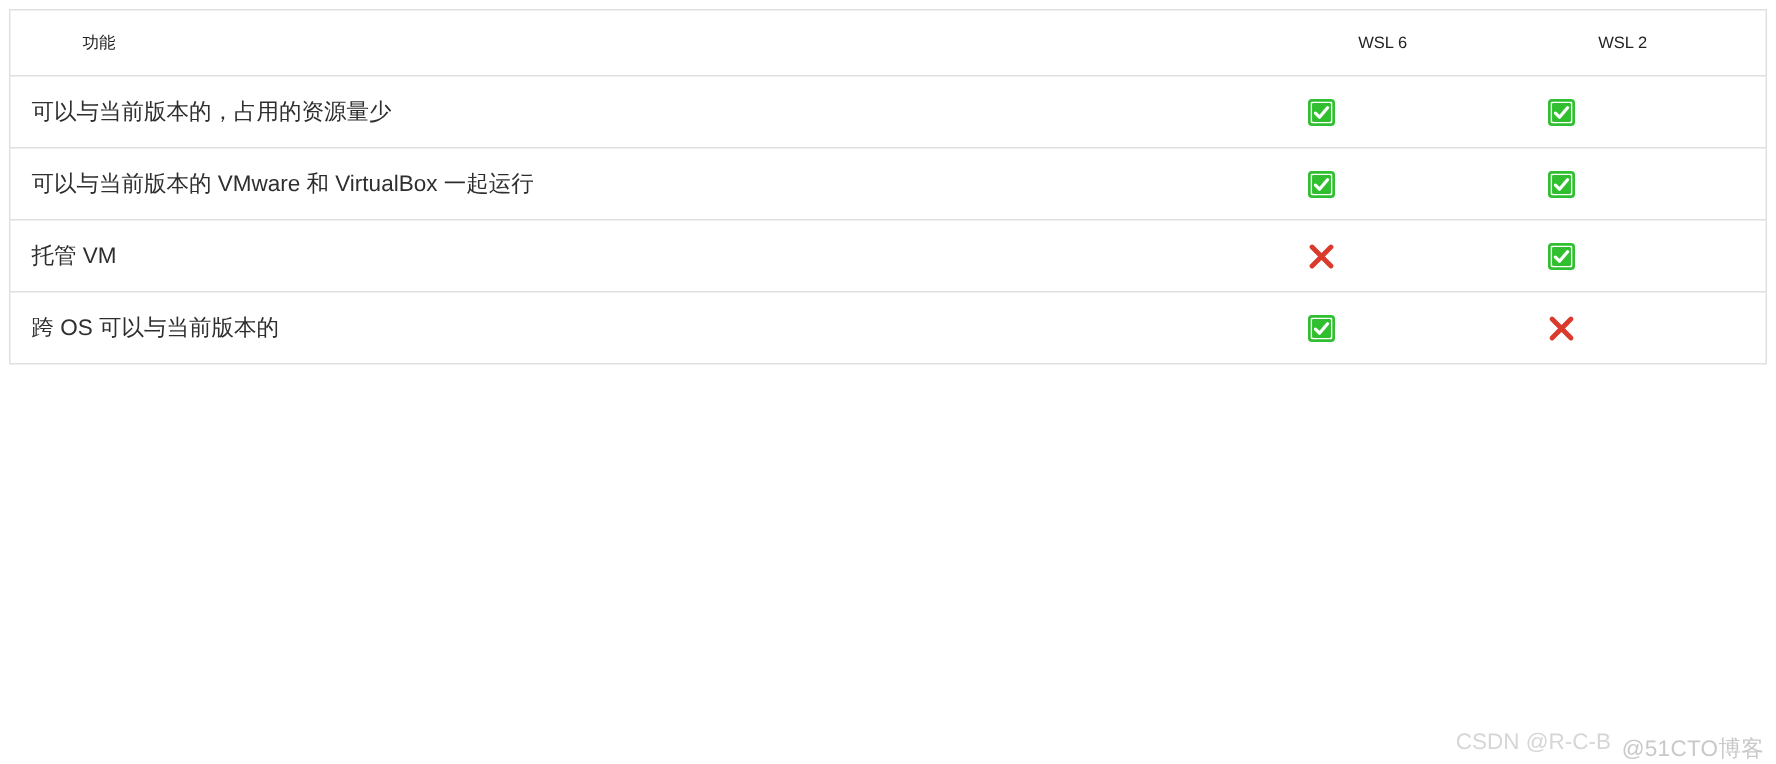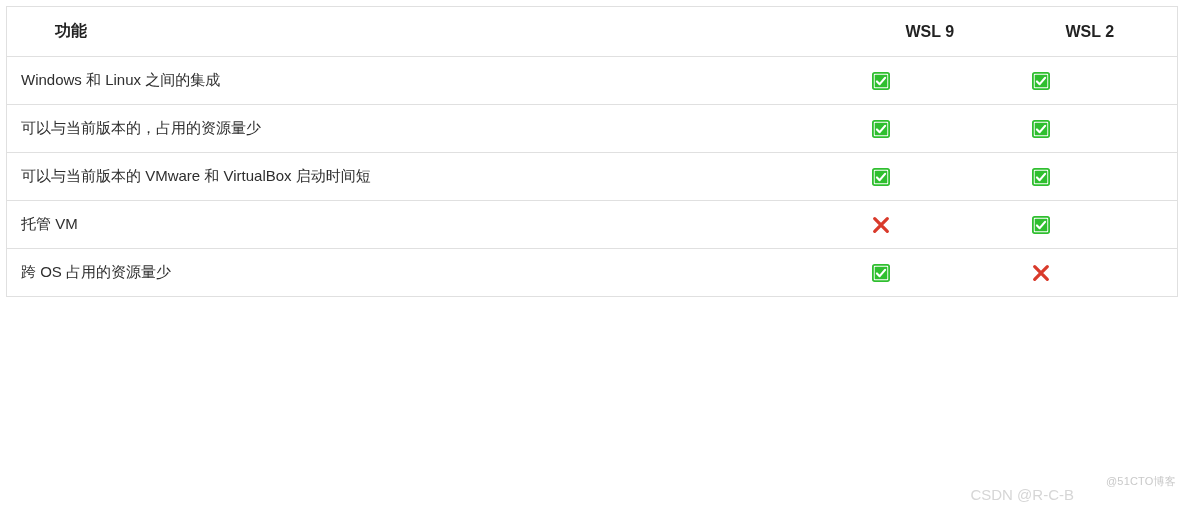--- a/index.html
+++ b/index.html
@@ -17,89 +17,76 @@
     border-collapse: collapse;
     border: 1px solid #e0e0e0;
   }
   th, td {
     text-align: left;
     padding: 14px 14px;
     border-bottom: 1px solid #e0e0e0;
     vertical-align: middle;
   }
   thead th {
-    font-weight: 700;
-    font-size: 16px;
+    font-weight: 400;
+    font-size: 11px;
     color: #222;
     padding-left: 48px;
   }
   .col-feature { width: auto; }
   .col-wsl1, .col-wsl2 { width: 160px; }
   .icon-cell { }
   .chk {
     display: inline-block;
     width: 18px; height: 18px;
     vertical-align: middle;
   }
   .watermark {
     position: fixed;
-    right: 8px; bottom: 20px;
-    font-size: 11px;
+    right: 8px; bottom: 0;
+    font-size: 15px;
     color: #c9c9c9;
     letter-spacing: 0.2px;
     pointer-events: none;
   }
   .watermark2 {
     position: fixed;
     right: 110px; bottom: 6px;
     font-size: 15px;
     color: #d6d6d6;
     pointer-events: none;
   }
 </style>
 </head>
 <body>
 
 <table>
   <thead>
     <tr>
       <th class="col-feature">功能</th>
-      <th class="col-wsl1">WSL 9</th>
+      <th class="col-wsl1">WSL 6</th>
       <th class="col-wsl2">WSL 2</th>
     </tr>
   </thead>
   <tbody id="tbody">
-      <tr>
-        <td>Windows 和 Linux 之间的集成</td>
-        <td class="icon-cell"><svg class="chk" viewBox="0 0 20 20">
-            <rect x="1" y="1" width="18" height="18" rx="2" ry="2" fill="#ffffff" stroke="#2fbf2f" stroke-width="2"></rect>
-            <rect x="3" y="3" width="14" height="14" rx="1" fill="#2fbf2f"></rect>
-            <path d="M5.5 10.5 L8.5 13.5 L14.5 6.5" fill="none" stroke="#ffffff" stroke-width="2.4" stroke-linecap="round" stroke-linejoin="round"></path>
-          </svg></td>
-        <td class="icon-cell"><svg class="chk" viewBox="0 0 20 20">
-            <rect x="1" y="1" width="18" height="18" rx="2" ry="2" fill="#ffffff" stroke="#2fbf2f" stroke-width="2"></rect>
-            <rect x="3" y="3" width="14" height="14" rx="1" fill="#2fbf2f"></rect>
-            <path d="M5.5 10.5 L8.5 13.5 L14.5 6.5" fill="none" stroke="#ffffff" stroke-width="2.4" stroke-linecap="round" stroke-linejoin="round"></path>
-          </svg></td>
-      </tr>
       <tr>
         <td>可以与当前版本的，占用的资源量少</td>
         <td class="icon-cell"><svg class="chk" viewBox="0 0 20 20">
             <rect x="1" y="1" width="18" height="18" rx="2" ry="2" fill="#ffffff" stroke="#2fbf2f" stroke-width="2"></rect>
             <rect x="3" y="3" width="14" height="14" rx="1" fill="#2fbf2f"></rect>
             <path d="M5.5 10.5 L8.5 13.5 L14.5 6.5" fill="none" stroke="#ffffff" stroke-width="2.4" stroke-linecap="round" stroke-linejoin="round"></path>
           </svg></td>
         <td class="icon-cell"><svg class="chk" viewBox="0 0 20 20">
             <rect x="1" y="1" width="18" height="18" rx="2" ry="2" fill="#ffffff" stroke="#2fbf2f" stroke-width="2"></rect>
             <rect x="3" y="3" width="14" height="14" rx="1" fill="#2fbf2f"></rect>
             <path d="M5.5 10.5 L8.5 13.5 L14.5 6.5" fill="none" stroke="#ffffff" stroke-width="2.4" stroke-linecap="round" stroke-linejoin="round"></path>
           </svg></td>
       </tr>
       <tr>
-        <td>可以与当前版本的 VMware 和 VirtualBox 启动时间短</td>
+        <td>可以与当前版本的 VMware 和 VirtualBox 一起运行</td>
         <td class="icon-cell"><svg class="chk" viewBox="0 0 20 20">
             <rect x="1" y="1" width="18" height="18" rx="2" ry="2" fill="#ffffff" stroke="#2fbf2f" stroke-width="2"></rect>
             <rect x="3" y="3" width="14" height="14" rx="1" fill="#2fbf2f"></rect>
             <path d="M5.5 10.5 L8.5 13.5 L14.5 6.5" fill="none" stroke="#ffffff" stroke-width="2.4" stroke-linecap="round" stroke-linejoin="round"></path>
           </svg></td>
         <td class="icon-cell"><svg class="chk" viewBox="0 0 20 20">
             <rect x="1" y="1" width="18" height="18" rx="2" ry="2" fill="#ffffff" stroke="#2fbf2f" stroke-width="2"></rect>
             <rect x="3" y="3" width="14" height="14" rx="1" fill="#2fbf2f"></rect>
             <path d="M5.5 10.5 L8.5 13.5 L14.5 6.5" fill="none" stroke="#ffffff" stroke-width="2.4" stroke-linecap="round" stroke-linejoin="round"></path>
           </svg></td>
@@ -109,21 +96,21 @@
         <td class="icon-cell"><svg class="chk" viewBox="0 0 20 20">
             <path d="M3 3 L17 17 M17 3 L3 17" stroke="#d93a2b" stroke-width="3.6" stroke-linecap="round"></path>
           </svg></td>
         <td class="icon-cell"><svg class="chk" viewBox="0 0 20 20">
             <rect x="1" y="1" width="18" height="18" rx="2" ry="2" fill="#ffffff" stroke="#2fbf2f" stroke-width="2"></rect>
             <rect x="3" y="3" width="14" height="14" rx="1" fill="#2fbf2f"></rect>
             <path d="M5.5 10.5 L8.5 13.5 L14.5 6.5" fill="none" stroke="#ffffff" stroke-width="2.4" stroke-linecap="round" stroke-linejoin="round"></path>
           </svg></td>
       </tr>
       <tr>
-        <td>跨 OS 占用的资源量少</td>
+        <td>跨 OS 可以与当前版本的</td>
         <td class="icon-cell"><svg class="chk" viewBox="0 0 20 20">
             <rect x="1" y="1" width="18" height="18" rx="2" ry="2" fill="#ffffff" stroke="#2fbf2f" stroke-width="2"></rect>
             <rect x="3" y="3" width="14" height="14" rx="1" fill="#2fbf2f"></rect>
             <path d="M5.5 10.5 L8.5 13.5 L14.5 6.5" fill="none" stroke="#ffffff" stroke-width="2.4" stroke-linecap="round" stroke-linejoin="round"></path>
           </svg></td>
         <td class="icon-cell"><svg class="chk" viewBox="0 0 20 20">
             <path d="M3 3 L17 17 M17 3 L3 17" stroke="#d93a2b" stroke-width="3.6" stroke-linecap="round"></path>
           </svg></td>
       </tr>
     </tbody>

